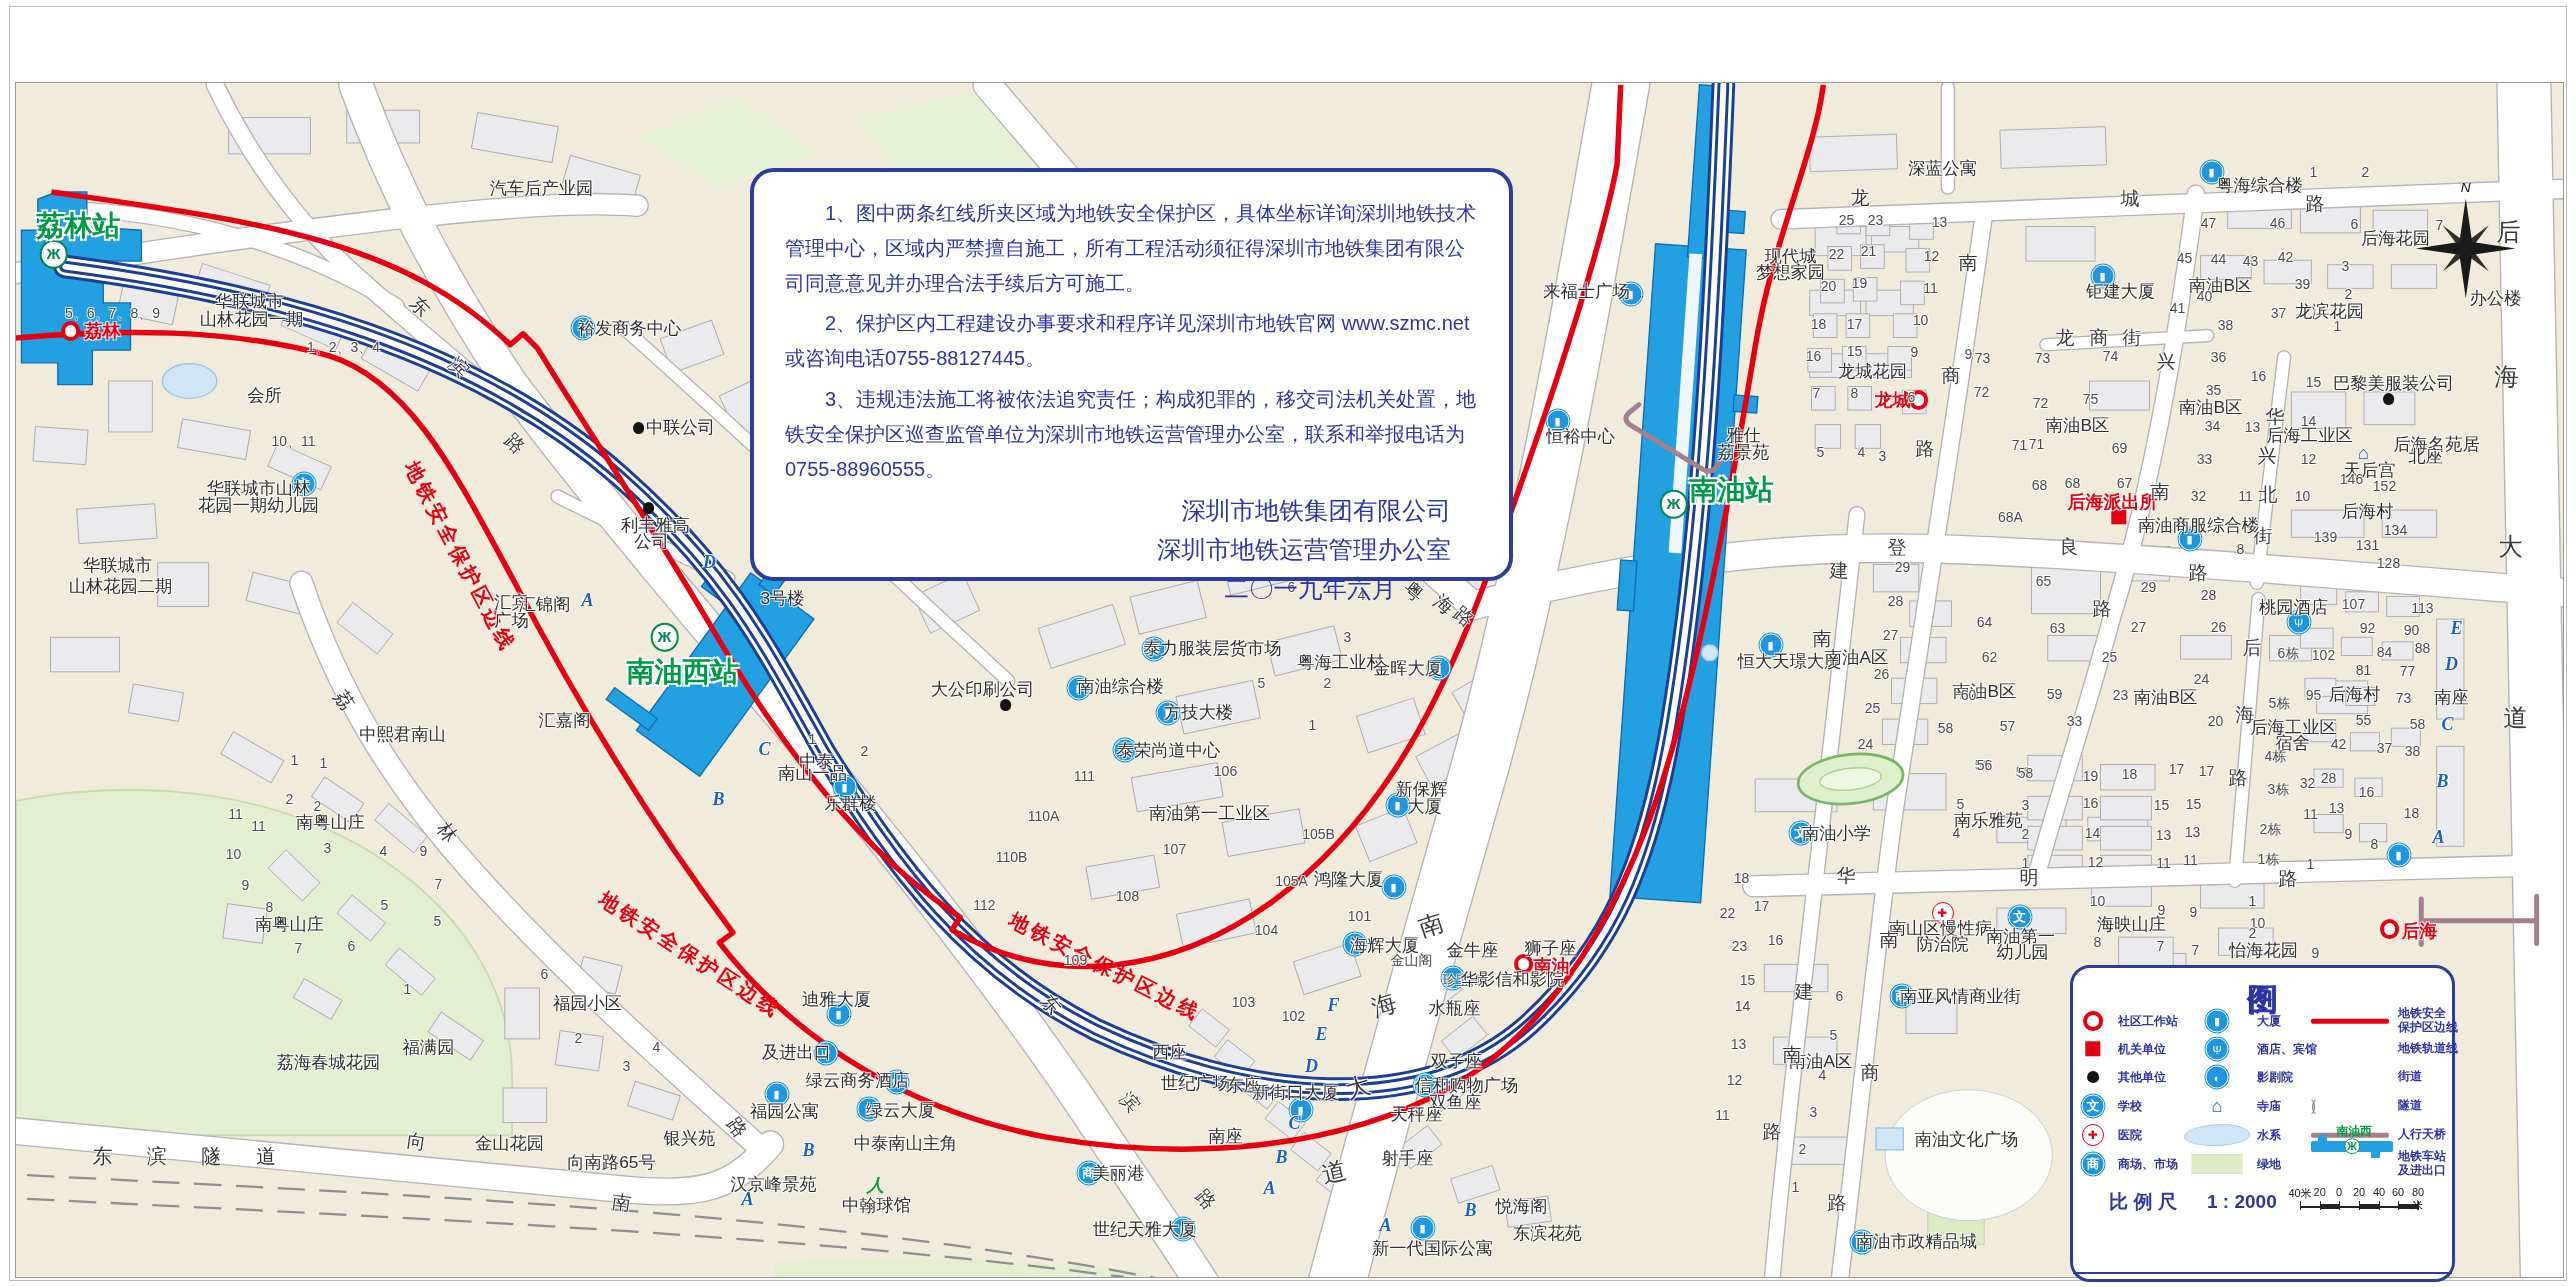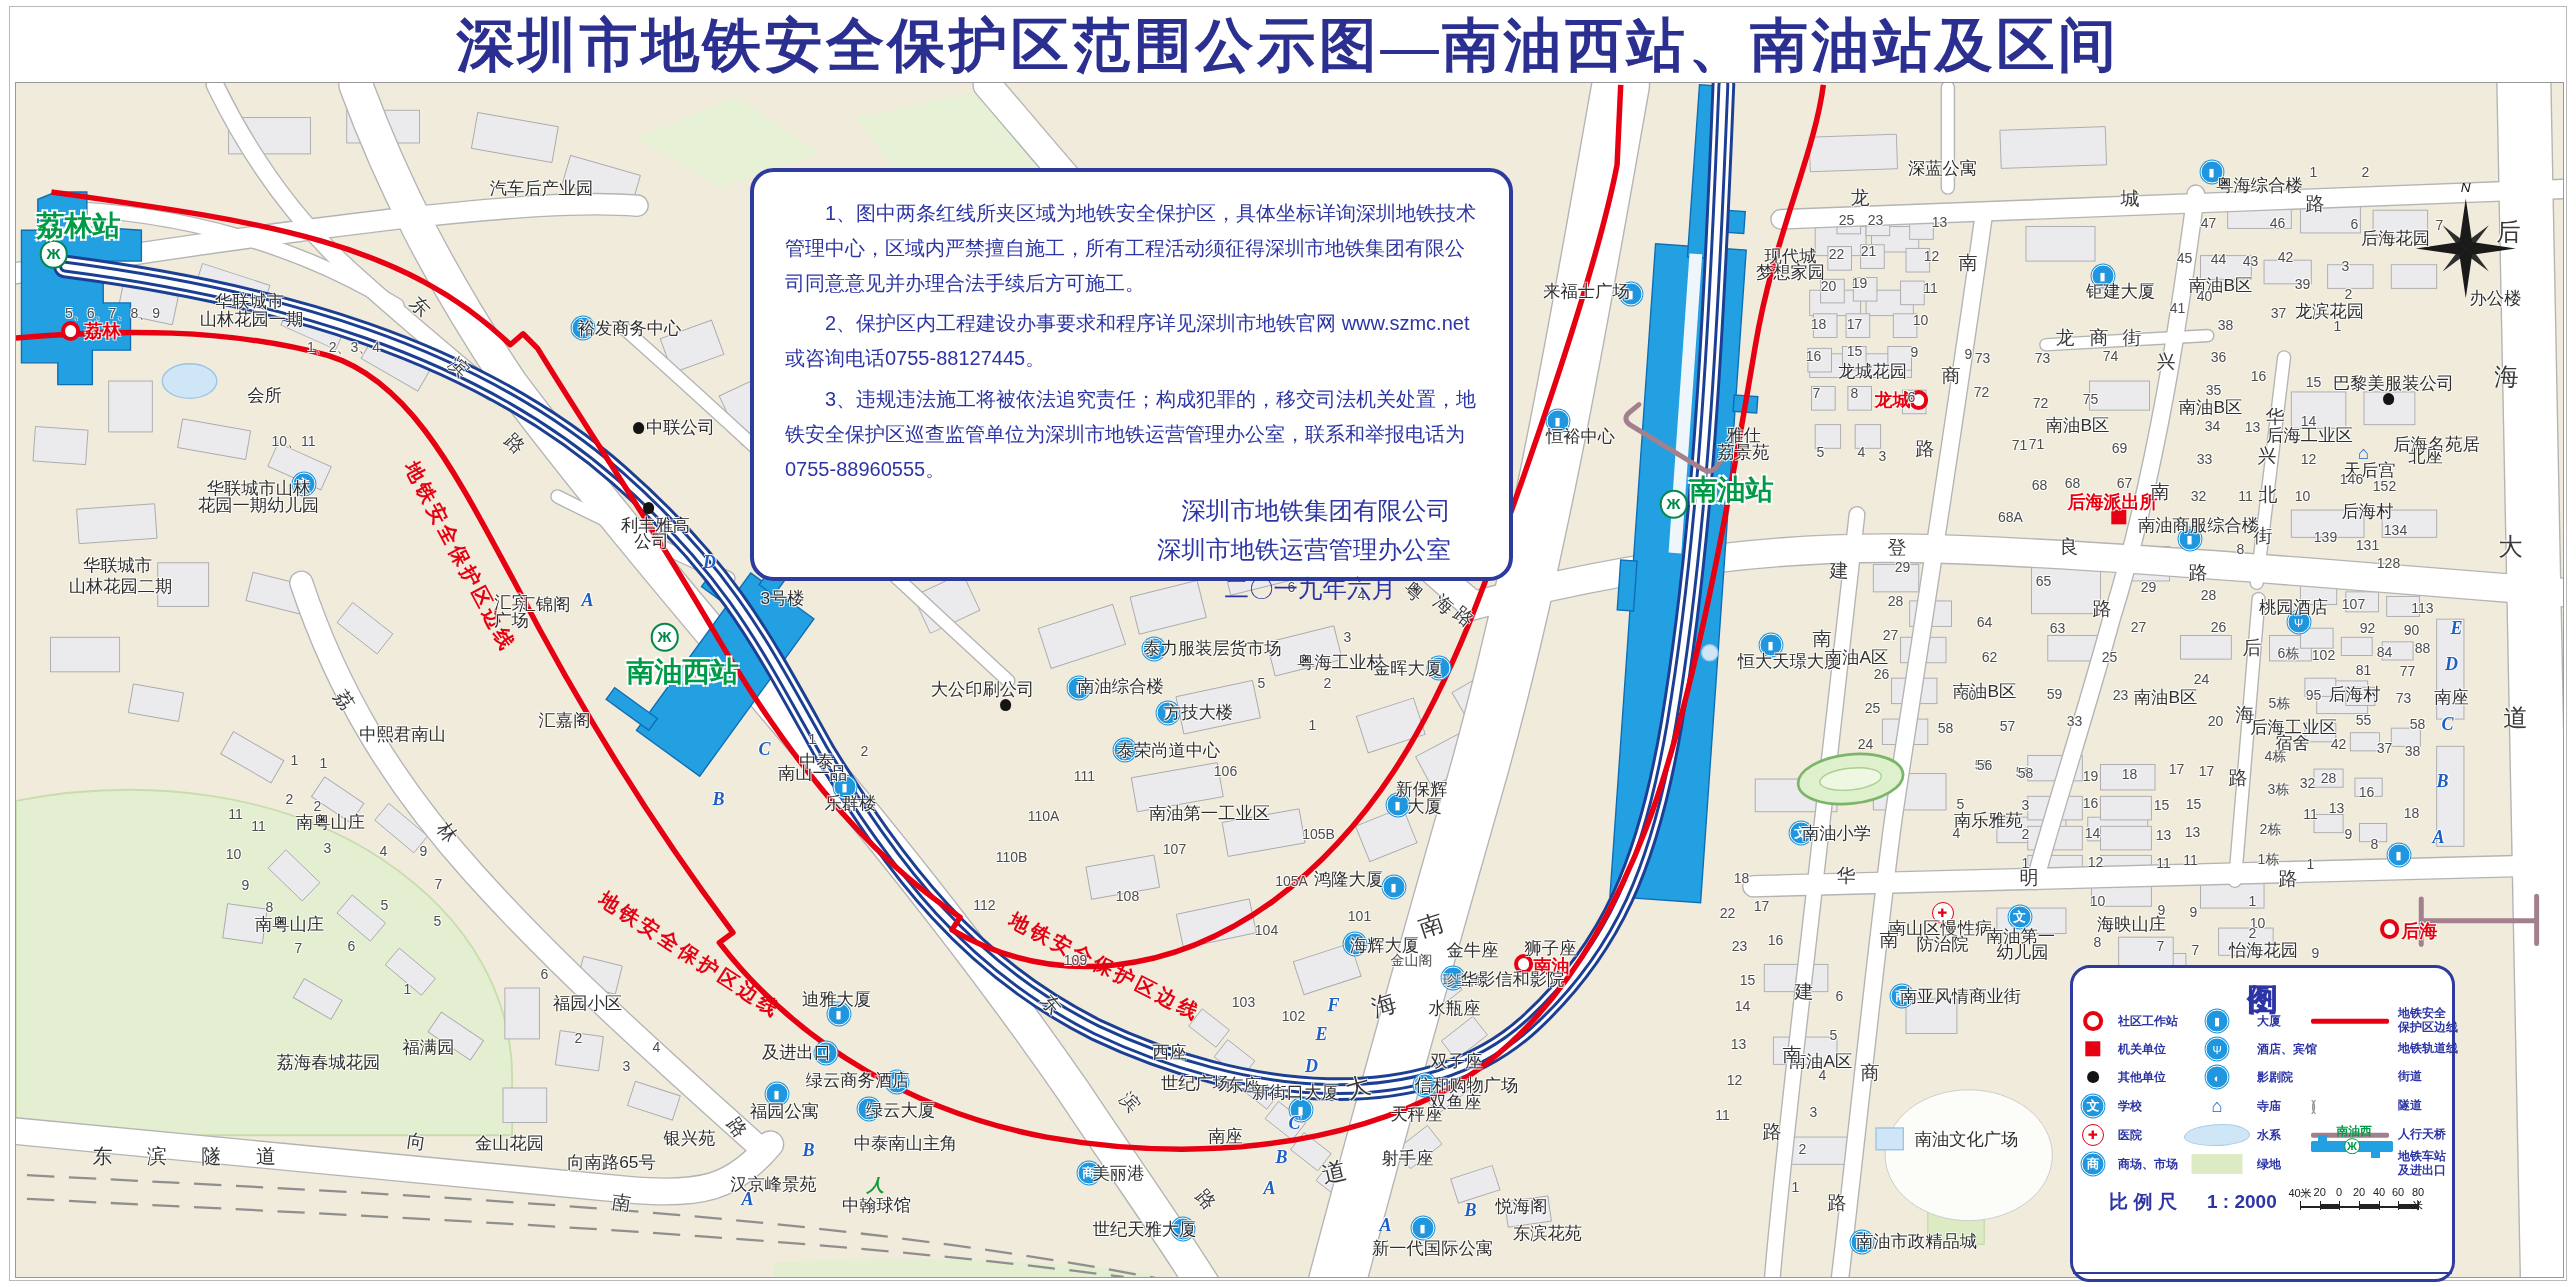--- a/index.html
+++ b/index.html
@@ -52,21 +52,20 @@
   .lg-ic{transform:translate(-50%,-50%);}
   .lg-line{transform:translateY(-50%);}
   #lg-div{left:0;right:0;top:304px;border-top:2.3px solid #2d3a9e;}
   .tick{position:absolute;font-size:11px;color:#222;transform:translate(-50%,0);}
 </style>
 </head>
 <body>
 
 <div id="page">
   <div id="frame"></div>
-  <div id="title">深圳市地铁安全保护区范围公示图—南油西站、南油站及区间</div>
 
   <div id="map">
     <svg id="gfx" width="2547" height="1194" viewBox="16 90 2803 1314">
 
       <g>
         <path d="M16,880 C160,852 310,872 420,945 C520,1012 562,1100 562,1185 L562,1248 L16,1248 Z" fill="#e3efd0" stroke="#c8ddad" stroke-width="2"></path>
         <path d="M700,150 L810,105 L900,168 L790,205 Z" fill="#e6f1d6"></path>
         <path d="M940,128 L1090,96 L1150,185 L1000,208 Z" fill="#e6f1d6"></path>
         <path d="M1040,235 L1175,205 L1230,265 L1090,292 Z" fill="#e6f1d6"></path>
         <path d="M850,1388 C1000,1380 1150,1385 1265,1400 L1265,1404 L850,1404 Z" fill="#e3efd0"></path>

